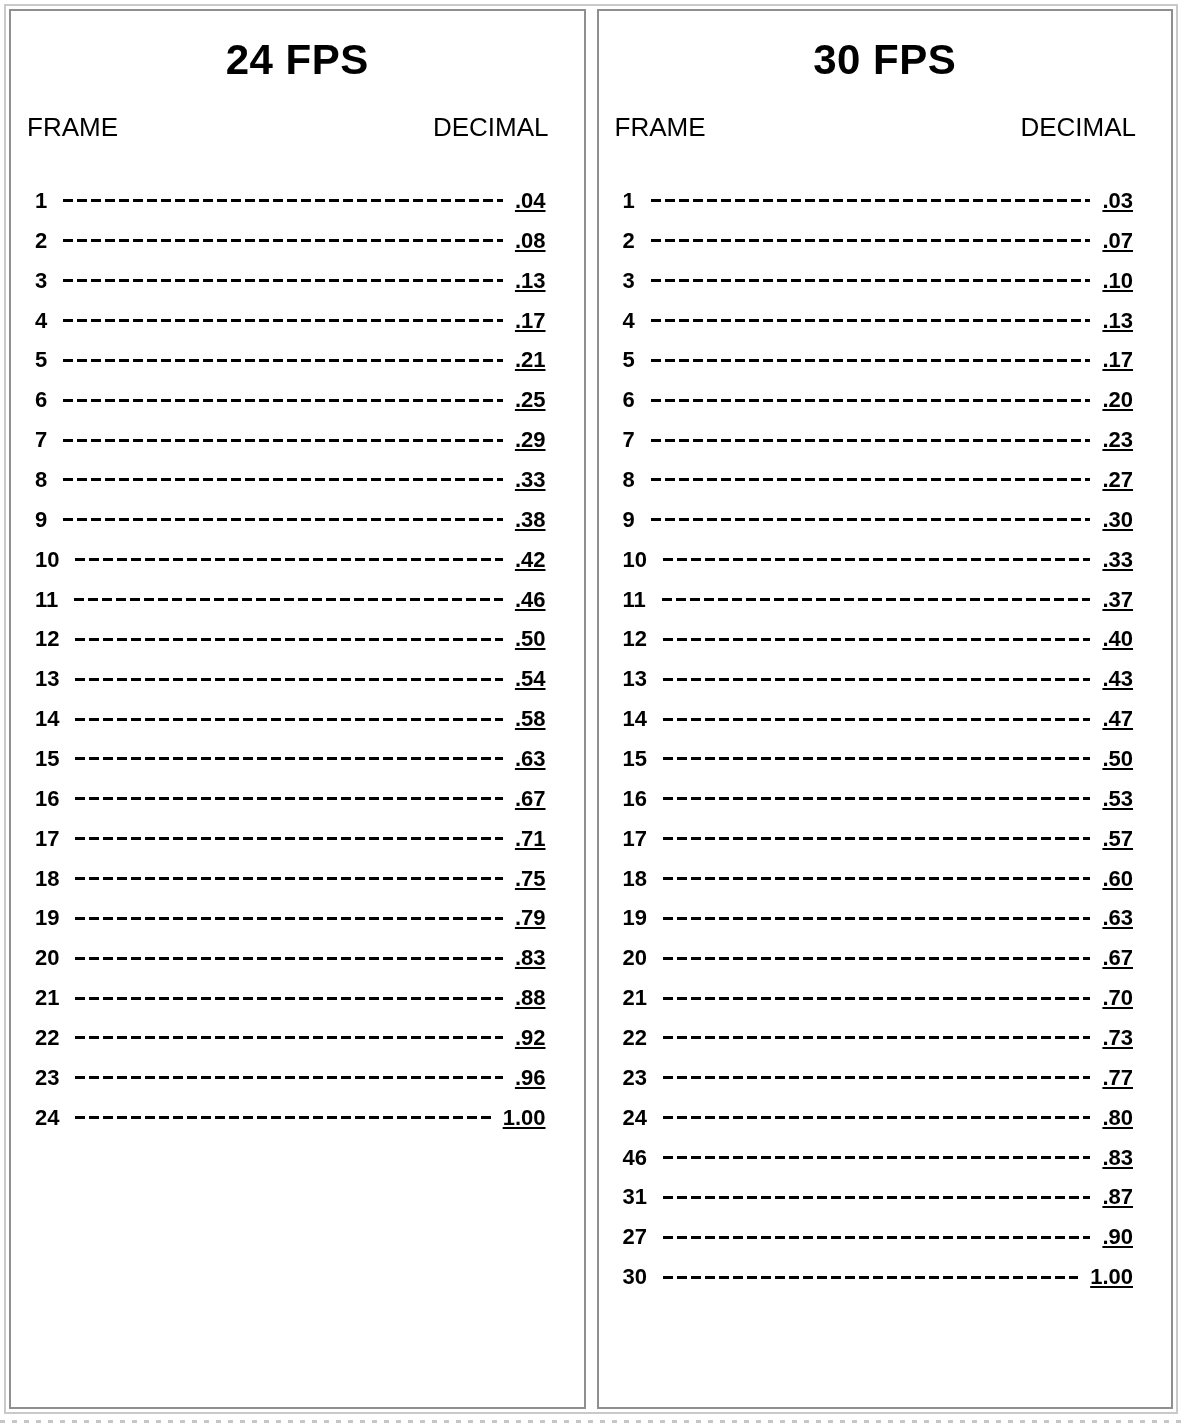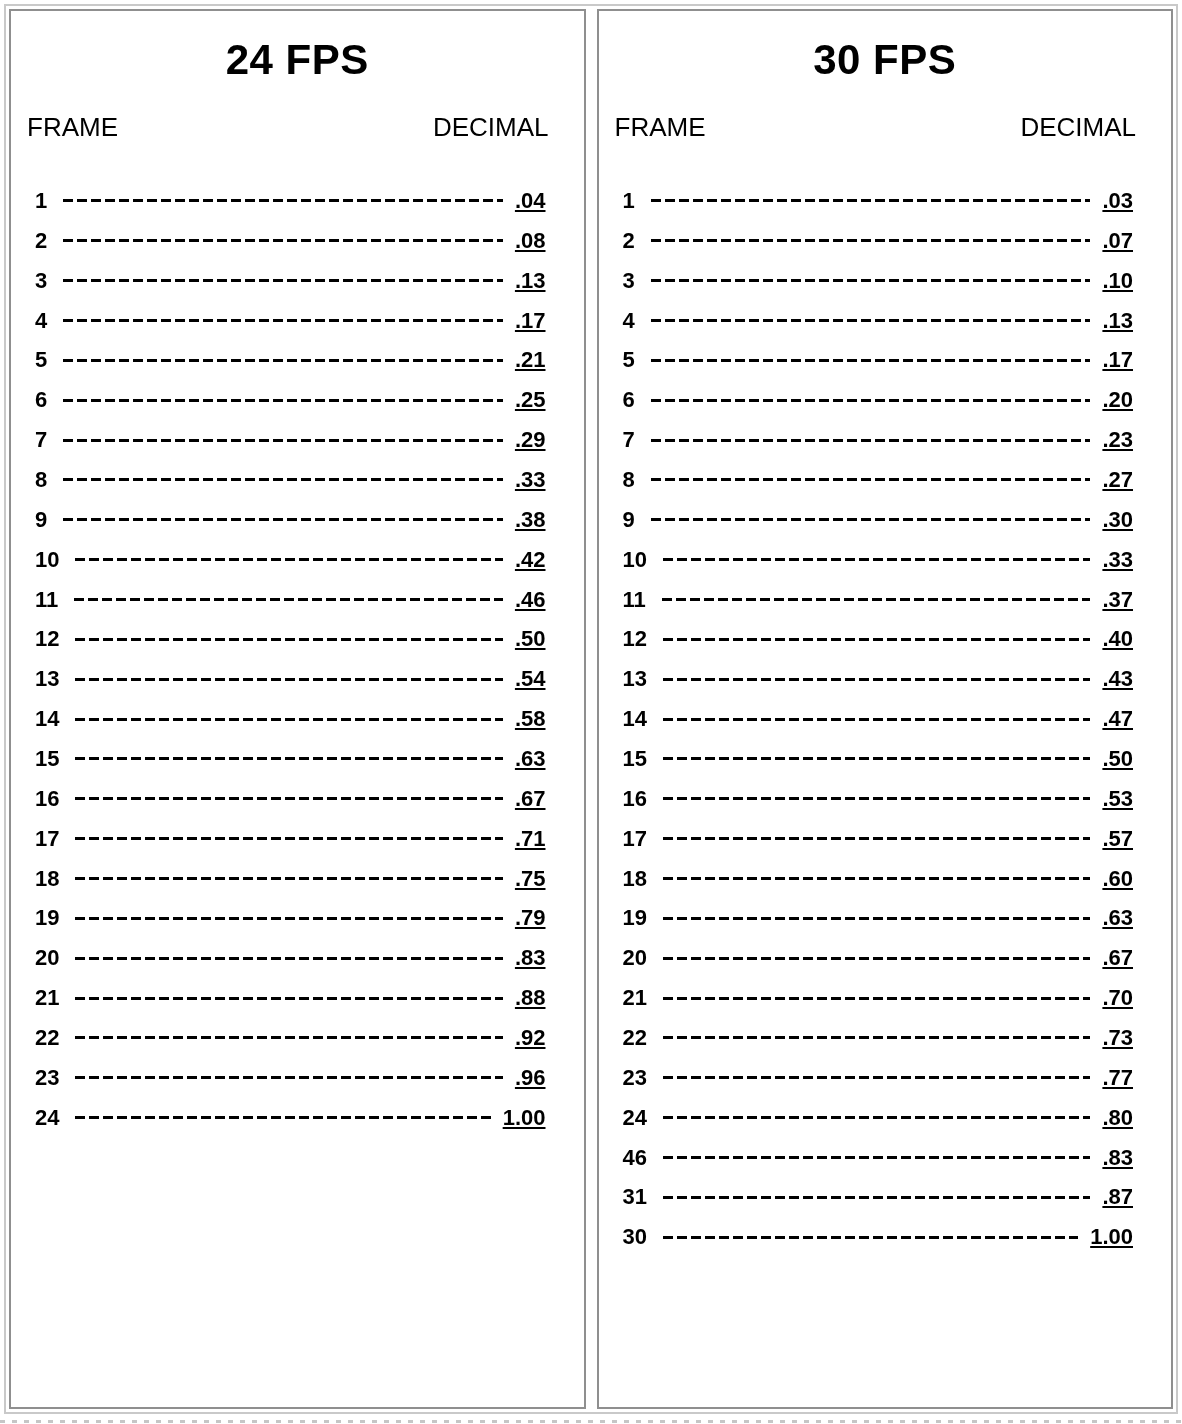--- a/index.html
+++ b/index.html
@@ -337,20 +337,25 @@
           <span class="num">46</span>
           <span class="dashes"></span>
           <span class="val">.83</span>
         </div>
         <div class="row">
           <span class="num">31</span>
           <span class="dashes"></span>
           <span class="val">.87</span>
         </div>
         <div class="row">
+          <span class="num">27</span>
+          <span class="dashes"></span>
+          <span class="val">.90</span>
+        </div>
+        <div class="row">
           <span class="num">30</span>
           <span class="dashes"></span>
           <span class="val">1.00</span>
         </div>
       </div>
   </section>
 
 </div>
 
 <div class="bottom-dashed-line"></div>

